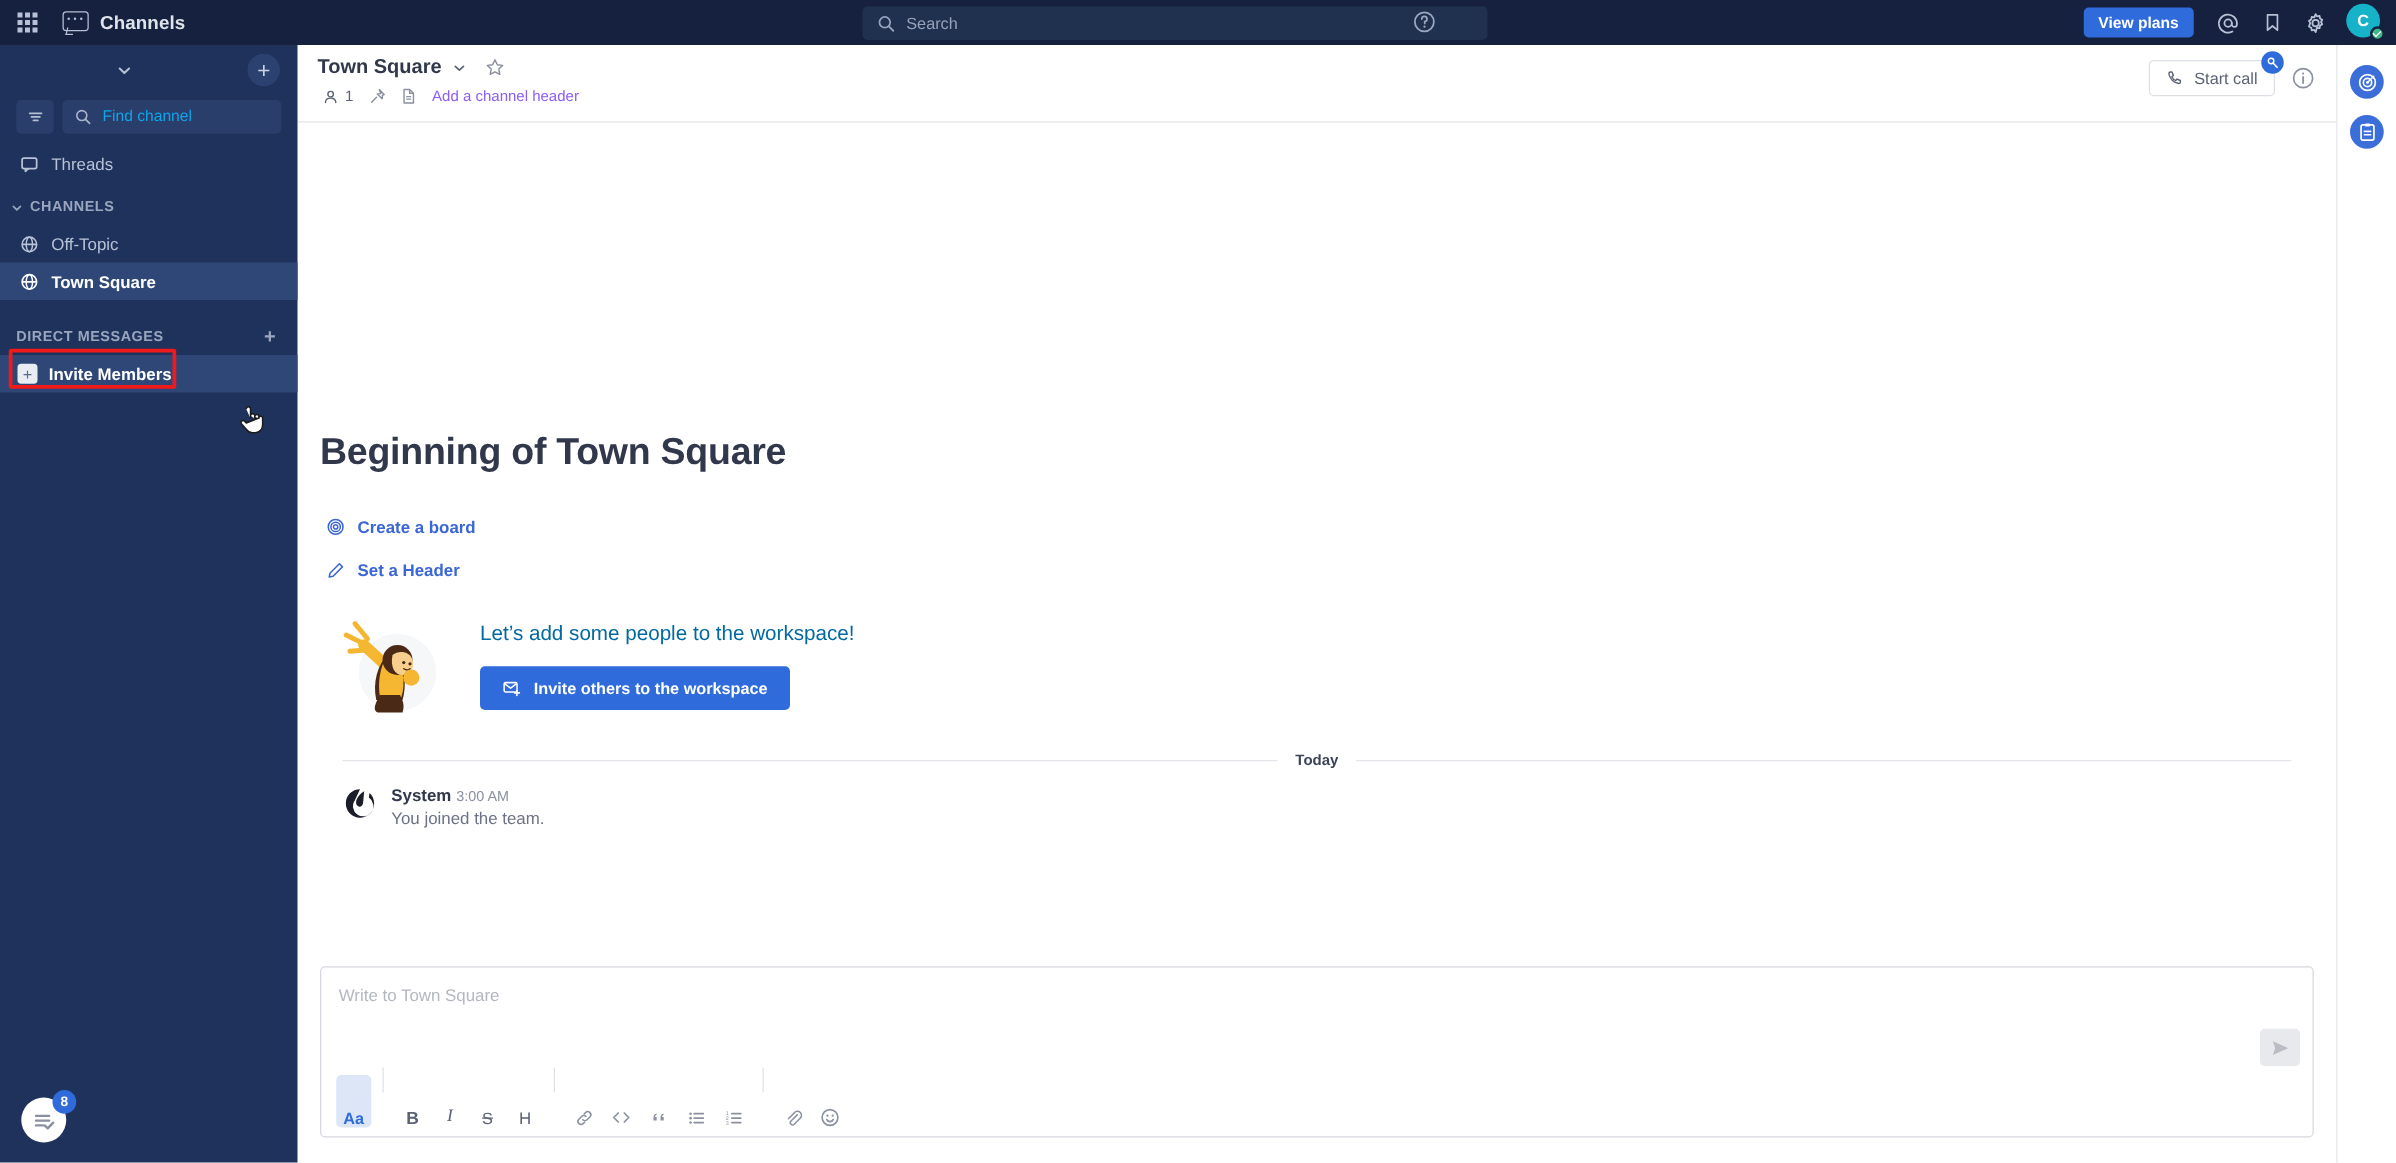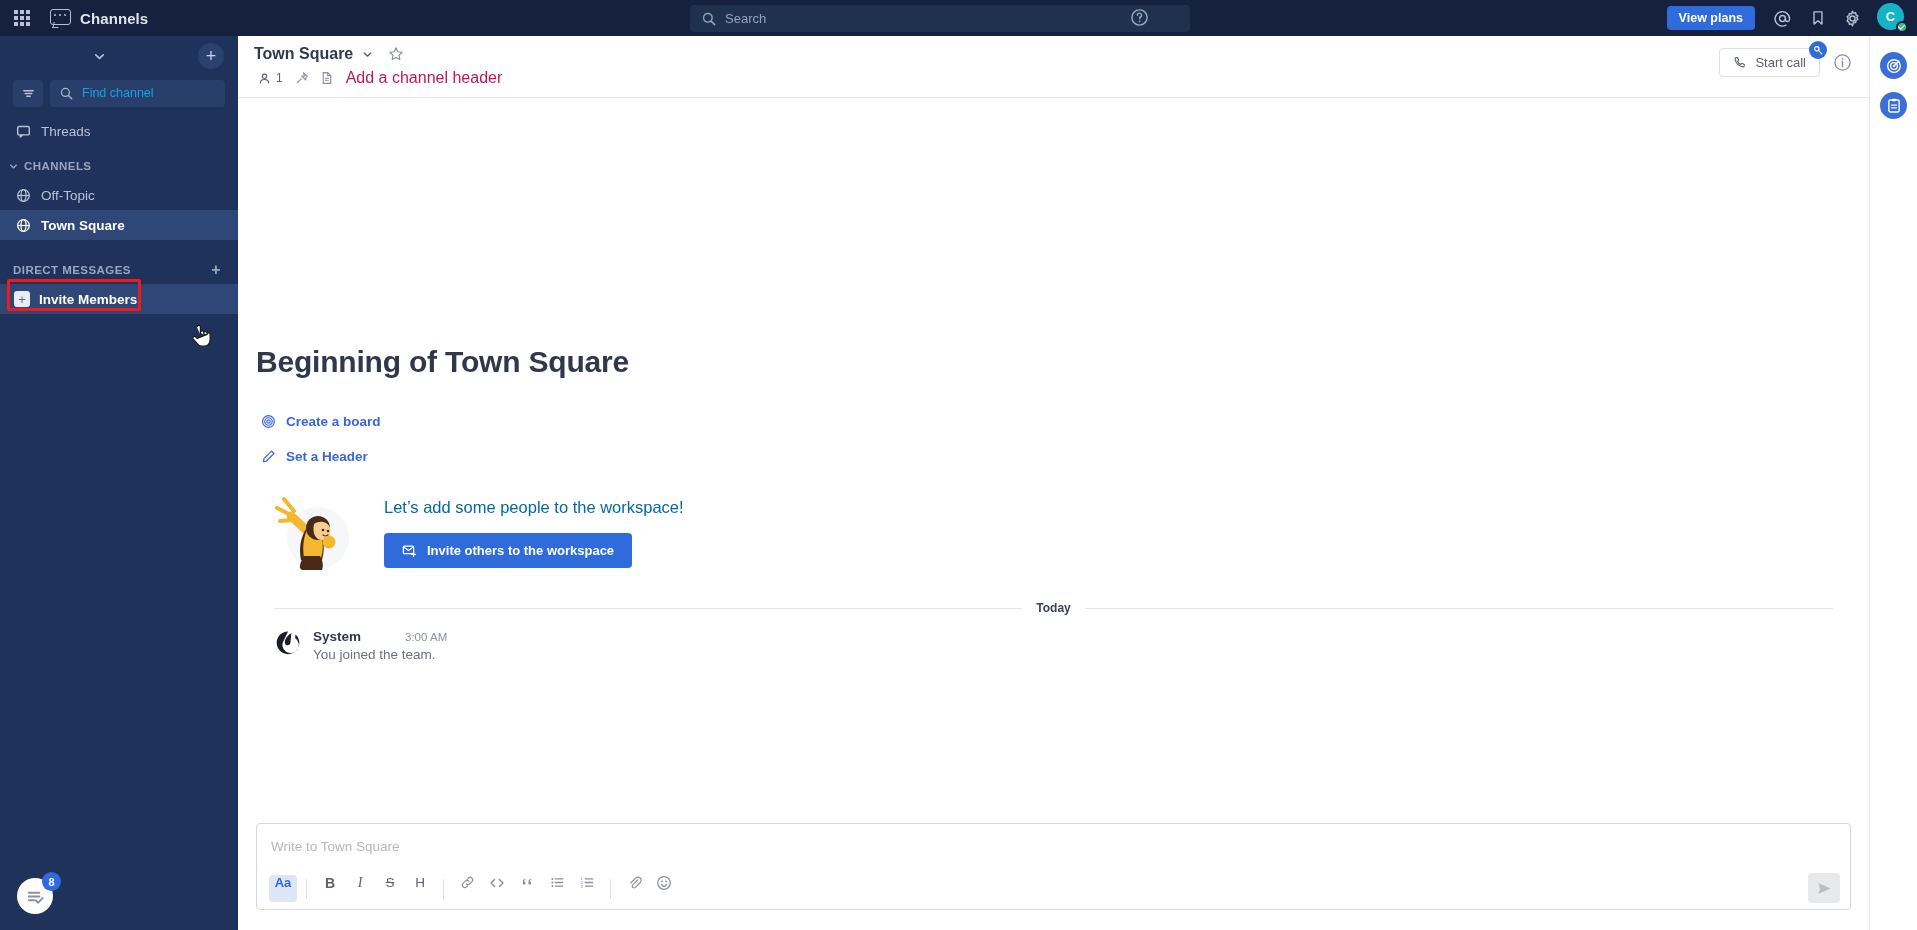--- a/index.html
+++ b/index.html
@@ -178,21 +178,21 @@
     background: #fff; border-bottom: 1px solid #e4e6ea;
     z-index: 15;
   }
   .ch-title-row { display: flex; align-items: center; gap: 8px; padding: 9px 0 0 16px; }
   .ch-title { font-size: 16px; font-weight: 700; color: #32384c; }
   .ch-sub-row { display: flex; align-items: center; gap: 5px; padding: 4px 0 0 16px; }
   .ch-members { display: flex; align-items: center; gap: 5px; cursor: pointer; padding: 2px 4px; }
   .ch-members-count { font-size: 12px; color: #5b6274; }
   .ch-icon-btn { cursor: pointer; padding: 3px; display: flex; align-items: center; }
   .ch-header-placeholder {
-    font-size: 16px; color: #be185d; cursor: pointer; padding: 2px 4px;
+    font-size: 12px; color: #8b5cf6; cursor: pointer; padding: 2px 4px;
   }
   .ch-right {
     position: absolute; right: 14px; top: 12px;
     display: flex; align-items: center; gap: 10px;
   }
   .start-call-wrap { position: relative; }
   .start-call {
     display: flex; align-items: center; gap: 8px;
     border: 1px solid #dcdfe4; border-radius: 4px;
     background: #fff; padding: 6px 13px; cursor: pointer;
@@ -262,40 +262,40 @@
 
   .post {
     display: flex; gap: 11px; padding: 14px 18px 0 18px;
   }
   .post-avatar {
     width: 28px; height: 28px; flex: 0 0 28px;
     display: flex; align-items: center; justify-content: center;
   }
   .post-head { display: flex; align-items: baseline; gap: 4px; }
   .post-author { font-size: 13.5px; font-weight: 700; color: #32384c; }
-  .post-time { font-size: 11.5px; color: #8a90a0; margin-left: 40px; }
+  .post-time { font-size: 11.5px; color: #8a90a0; }
   .post-body { font-size: 13.5px; color: #6b7285; margin-top: 3px; }
 
   
   .composer-wrap { position: absolute; left: 0; bottom: 0; width: 1631px; padding: 0 18px 20px 18px; }
   .composer {
     border: 1px solid #d5d8de; border-radius: 4px; background: #fff;
   }
   .composer-input {
     min-height: 46px; padding: 15px 14px 10px 14px;
     font-size: 13.5px; color: #b3b7c0; cursor: text;
   }
   .composer-toolbar {
     display: flex; align-items: center; gap: 2px;
     padding: 5px 8px 7px 12px; position: relative;
   }
   .tb-btn {
-    width: 28px; height: 27px; border-radius: 4px;
-    display: flex; align-items: flex-start; justify-content: center;
-    cursor: pointer; color: #8a90a0;
+    width: 28px; height: 42px; border-radius: 4px;
+    display: flex; align-items: flex-end; justify-content: center;
+    cursor: pointer; color: #8a90a0; margin-top: 35px;
   }
   .tb-btn.active { background: #dde6f7; color: #2f6bdb; }
   .tb-btn .aa { font-size: 13px; font-weight: 700; font-family: inherit; }
   .tb-sep { width: 1px; height: 20px; background: #e0e2e7; margin: 0 7px; }
   .send-btn {
     position: absolute; right: 10px; top: 3px;
     width: 32px; height: 30px; border-radius: 4px; background: #e8e9ec;
     display: flex; align-items: center; justify-content: center; cursor: pointer;
   }
 </style>

